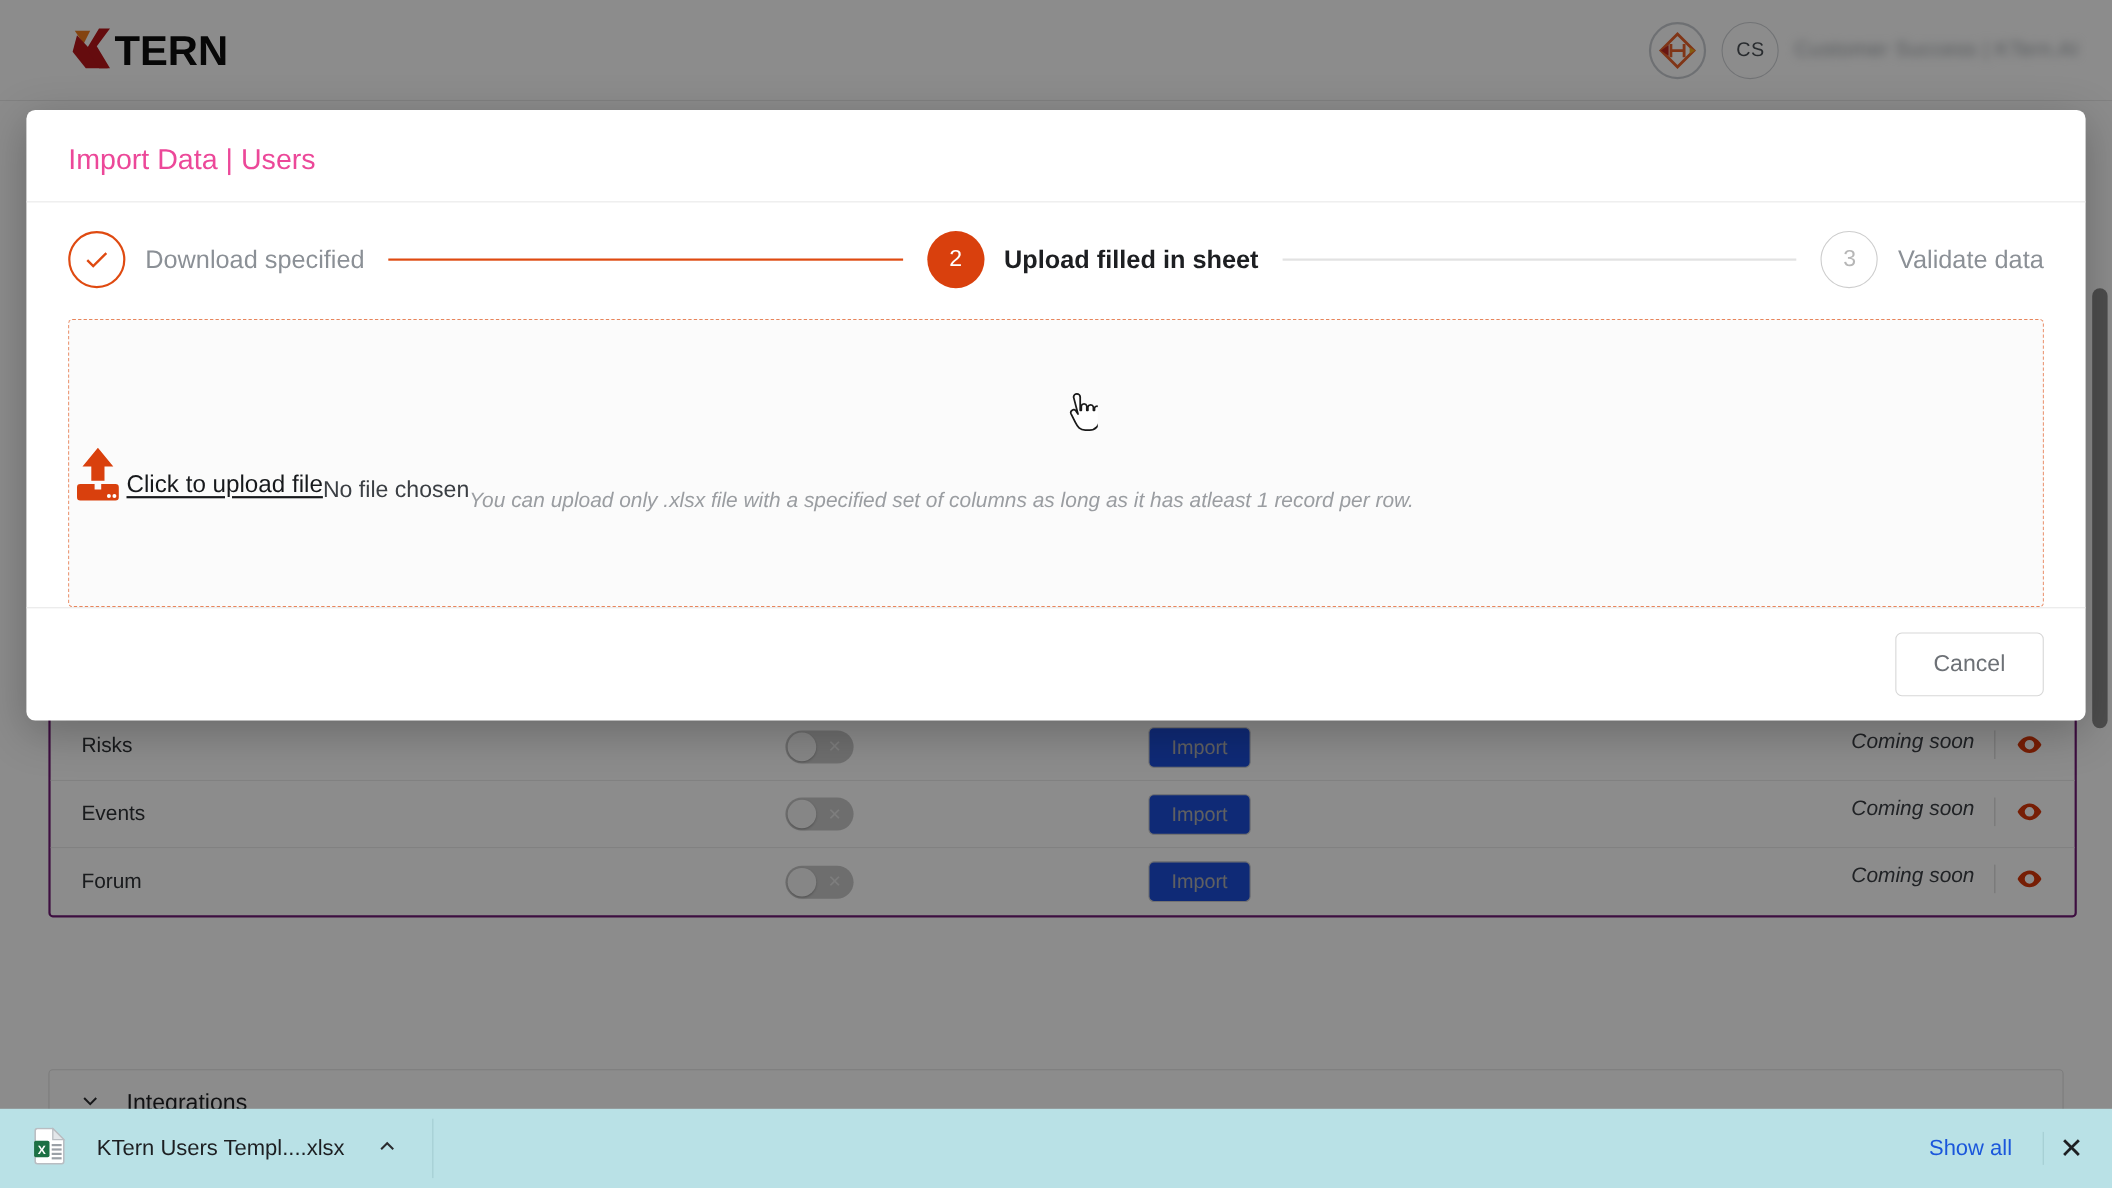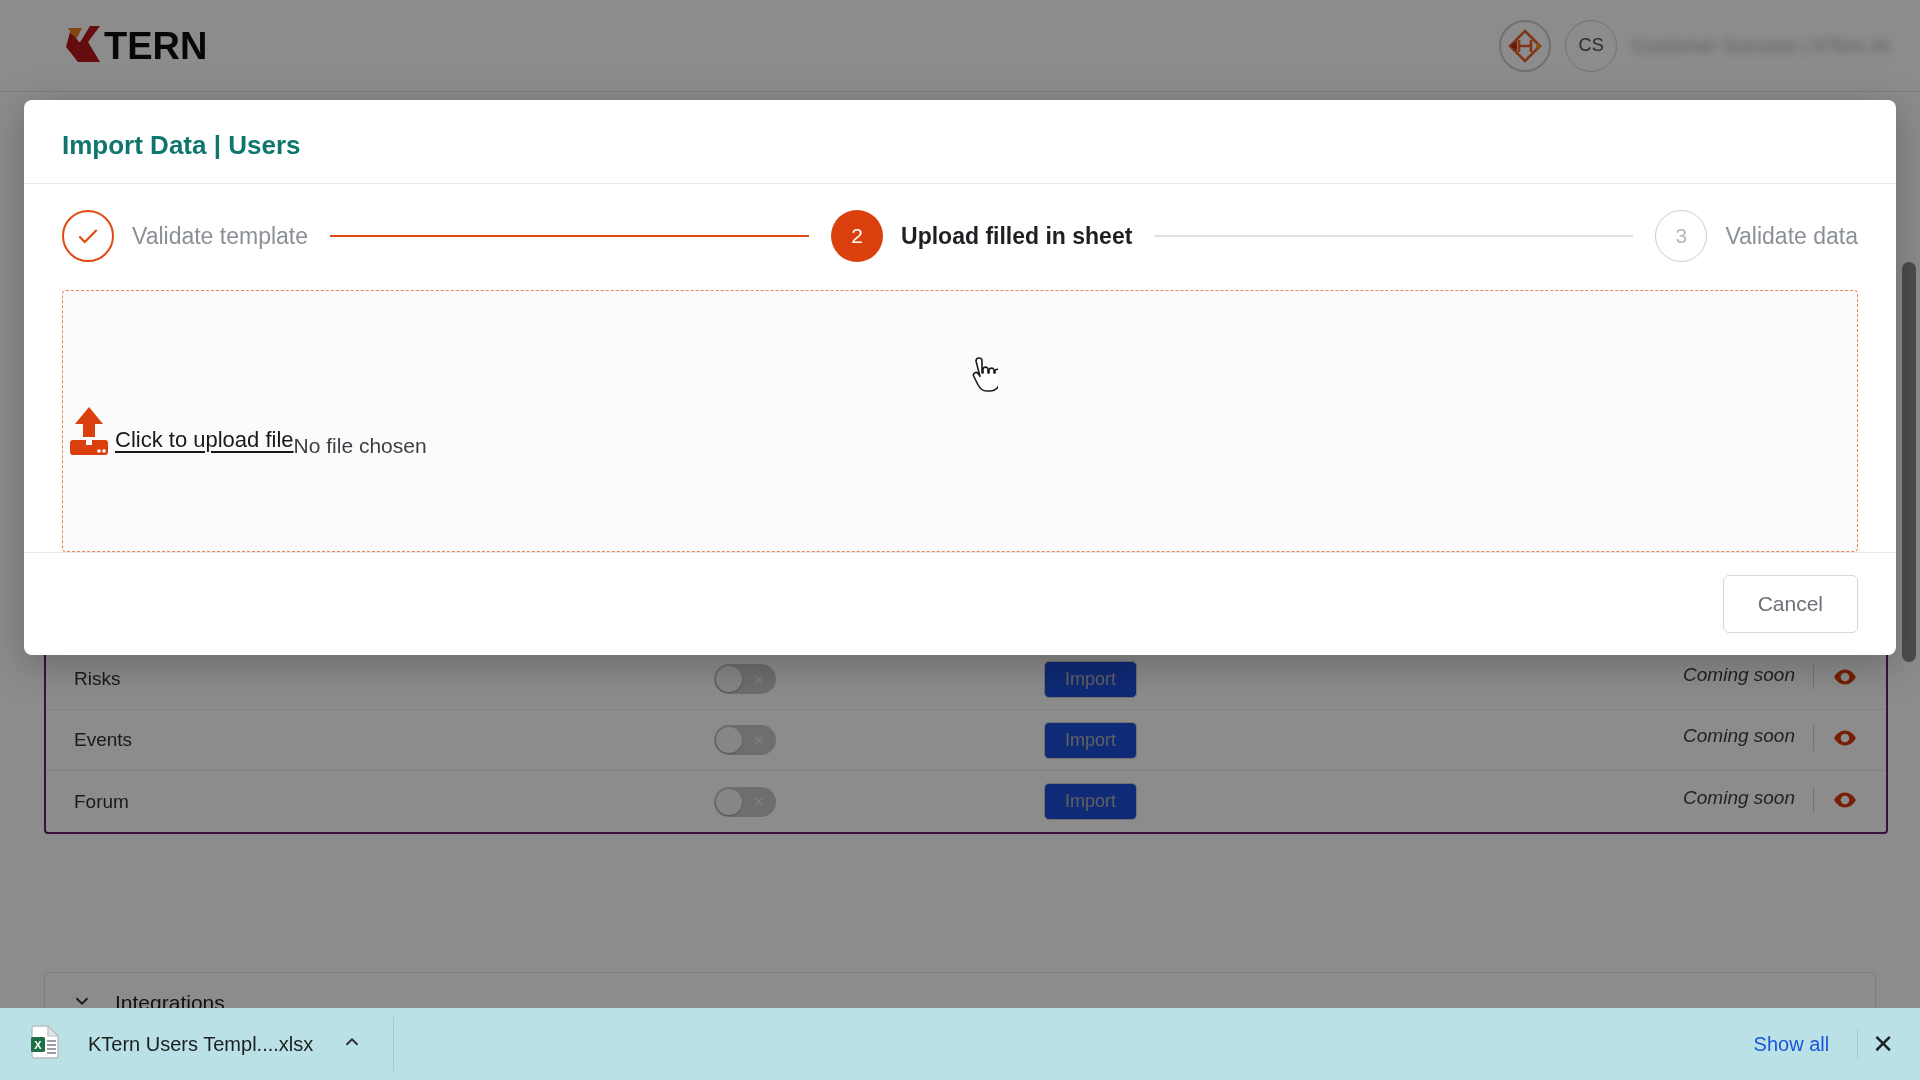--- a/index.html
+++ b/index.html
@@ -109,21 +109,21 @@
   
   .modal {
     position:absolute; left:24px; top:100px; width:1872px; height:555px;
     background:#ffffff; border-radius:8px;
     box-shadow: 0 10px 40px rgba(0,0,0,.25);
     display:flex; flex-direction:column;
   }
   .modal-head {
     padding: 30px 38px 22px 38px; border-bottom:1px solid #e8e8e8;
   }
-  .modal-title { font-size: 26px; color:#0f766e; font-weight: 700; }
+  .modal-title { font-size: 26px; color:#ec4899; font-weight: 400; }
 
   .stepper {
     display:flex; align-items:center; padding: 26px 38px 10px 38px;
   }
   .step { display:flex; align-items:center; gap:18px; }
   .circle {
     width:52px; height:52px; border-radius:50%;
     display:flex; align-items:center; justify-content:center;
     font-size:21px;
   }
@@ -320,21 +320,21 @@
       <div class="modal-title">Import Data | Users</div>
     </div>
 
     <div class="stepper">
       <div class="step">
         <div class="circle done">
           <svg width="26" height="26" viewBox="0 0 24 24" fill="none" stroke="#df4a11" stroke-width="2">
               <path d="M4 12.5l5 5L20 6.5"></path>
             </svg>
         </div>
-        <div class="step-label">Validate template</div>
+        <div class="step-label">Download specified</div>
       </div>
 
       <div class="connector filled"></div>
 
       <div class="step">
         <div class="circle active">
           <span>2</span>
         </div>
         <div class="step-label active">Upload filled in sheet</div>
       </div>
@@ -361,20 +361,21 @@
 
       <div class="upload-link">Click to upload file</div>
 
       <div class="cursor-hand">
         <svg width="30" height="36" viewBox="0 0 30 36">
           <path d="M8 4 a3 3 0 016 0 v12 h1 v-4 a2.6 2.6 0 015 0 v4 h1 v-3 a2.6 2.6 0 015 0 v3 h1 v-2 a2.4 2.4 0 014.6 0 v10 c0 6-4 10-9 10 h-4 c-5 0-7-3-9-7 l-4-8 a2.6 2.6 0 014.4-2.6 l2 3 Z" fill="#ffffff" stroke="#1a1a1a" stroke-width="1.6" stroke-linejoin="round"></path>
         </svg>
       </div>
 
       <div class="no-file">No file chosen</div>
+      <div class="hint">You can upload only .xlsx file with a specified set of columns as long as it has atleast 1 record per row.</div>
     </div>
 
     <div class="modal-foot">
       <button class="cancel-btn">Cancel</button>
     </div>
   </div>
 
   <div class="downloadbar">
     <div class="dl-item">
       <span>

